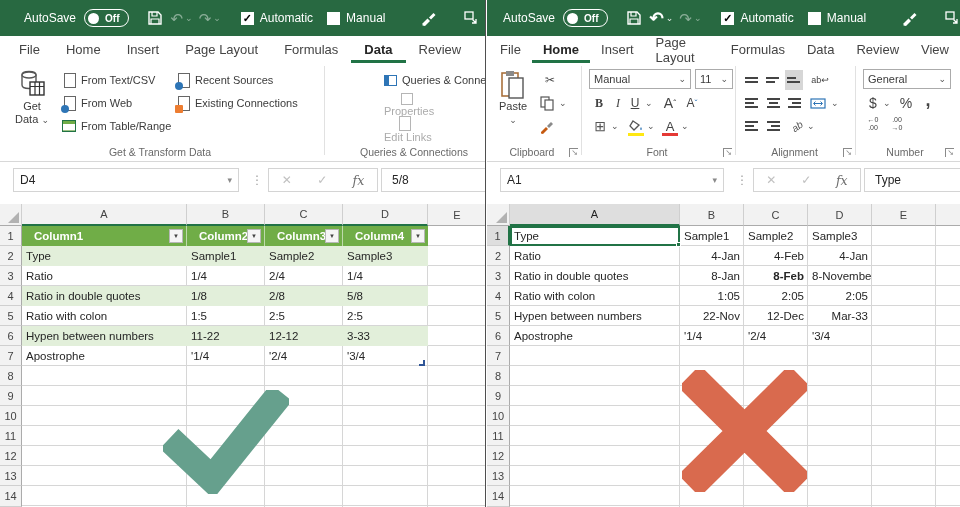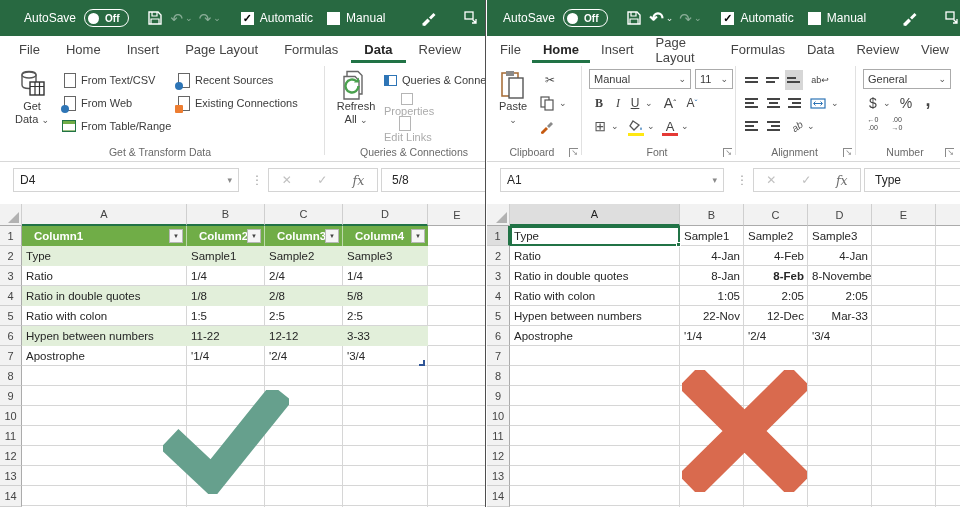--- a/index.html
+++ b/index.html
@@ -202,32 +202,20 @@
       <span class="ic">
             <span class="page-ic">
               <span class="badge sq" style="background:#ed7d31;"></span>
             </span>
           </span>
       <span>Existing Connections</span>
     </div>
     <div class="grp-label" style="left:40px;width:240px;">Get &amp; Transform Data</div>
     <div class="grp-sep" style="left:324px;"></div>
 
-    <div class="big-btn" style="left:330px;">
-      <span class="bb-icon">
-        <svg width="30" height="32" viewBox="0 0 30 32">
-              <path d="M6 1.5h11l4 4V24H6z" fill="#fff" stroke="#666" stroke-width="1.4"></path>
-              <path d="M3 6.5h11l4 4V29H3z" fill="#fff" stroke="#666" stroke-width="1.4"></path>
-              <path d="M17.5 16a6.5 6.5 0 1 1-2.2-4.9" fill="none" stroke="#4aa14e" stroke-width="2.4"></path>
-              <path d="M18 7.5v5h-5z" fill="#4aa14e"></path>
-            </svg>
-      </span>
-      <span class="bb-line">Refresh</span>
-      <span class="bb-line"><span>All</span> <span class="caret">⌄</span></span>
-    </div>
     <div class="small-btn" style="left:384px;top:6px;">
       <span class="ic">
             <span class="qc-ic"></span>
           </span>
       <span>Queries &amp; Connections</span>
     </div>
     <div class="small-btn grayed" style="left:384px;top:29px;">
       <span class="ic">
             <span class="page-ic gray" style="height:12px;"></span>
           </span>

